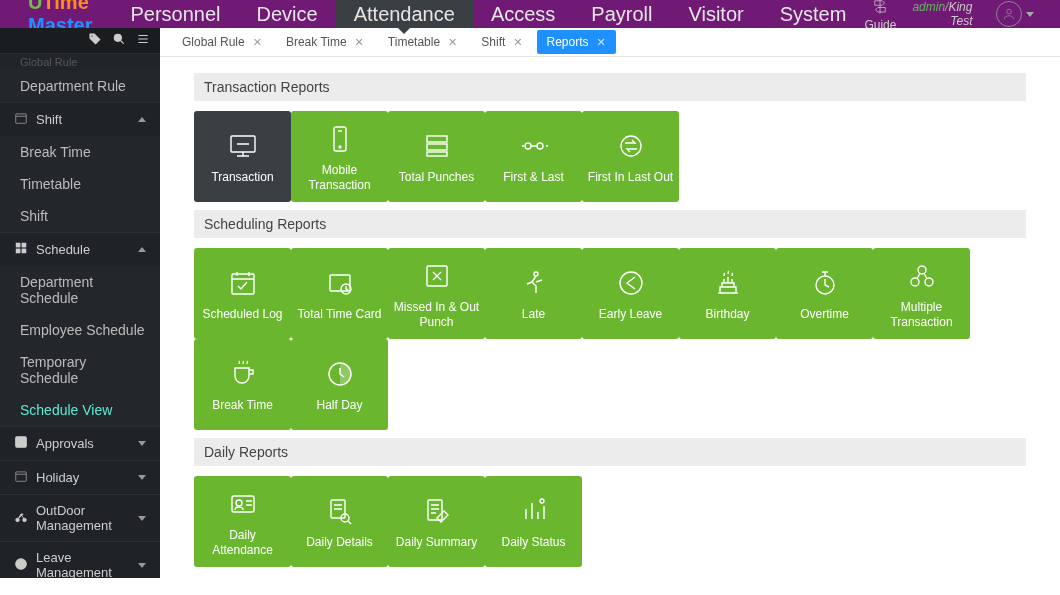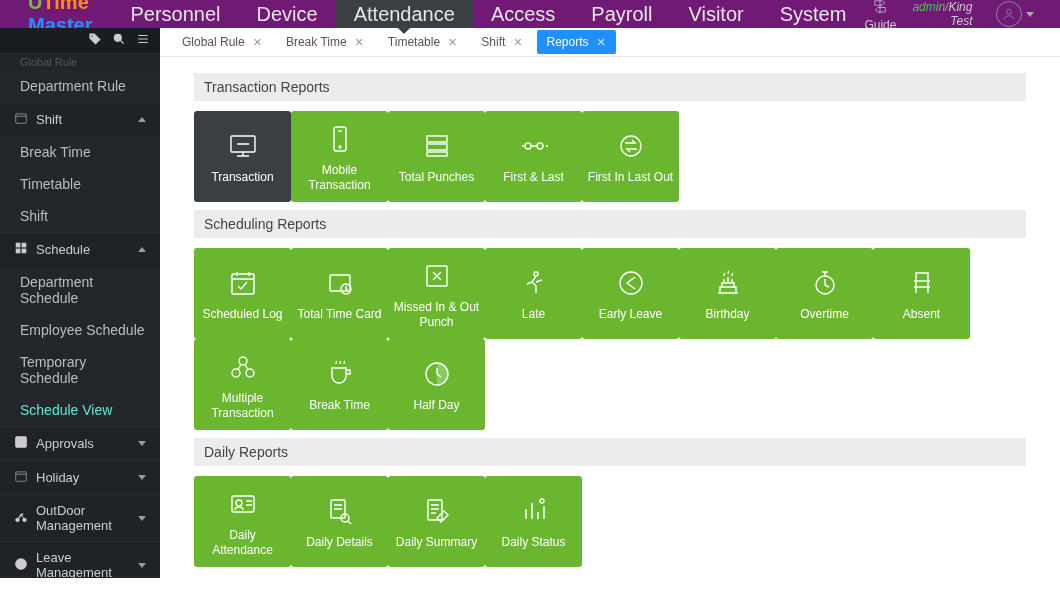--- a/index.html
+++ b/index.html
@@ -335,28 +335,20 @@
               <svg viewBox="0 0 32 32">
                 <circle cx="16" cy="18" r="9"></circle>
                 <path d="M16 12v6l4 2M13 5h6M16 5v4"></path>
               </svg>
             </div>
             <div class="lbl">Overtime</div>
           </div>
           <div class="card green">
             <div class="icon">
               <svg viewBox="0 0 32 32">
-                <path d="M10 6h12v8H10zM8 14h16M10 14v12M22 14v12M8 20h16"></path>
-              </svg>
-            </div>
-            <div class="lbl">Absent</div>
-          </div>
-          <div class="card green">
-            <div class="icon">
-              <svg viewBox="0 0 32 32">
                 <circle cx="16" cy="10" r="4"></circle>
                 <circle cx="9" cy="22" r="4"></circle>
                 <circle cx="23" cy="22" r="4"></circle>
                 <path d="M14 13l-3 6M18 13l3 6"></path>
               </svg>
             </div>
             <div class="lbl">Multiple Transaction</div>
           </div>
           <div class="card green">
             <div class="icon">

